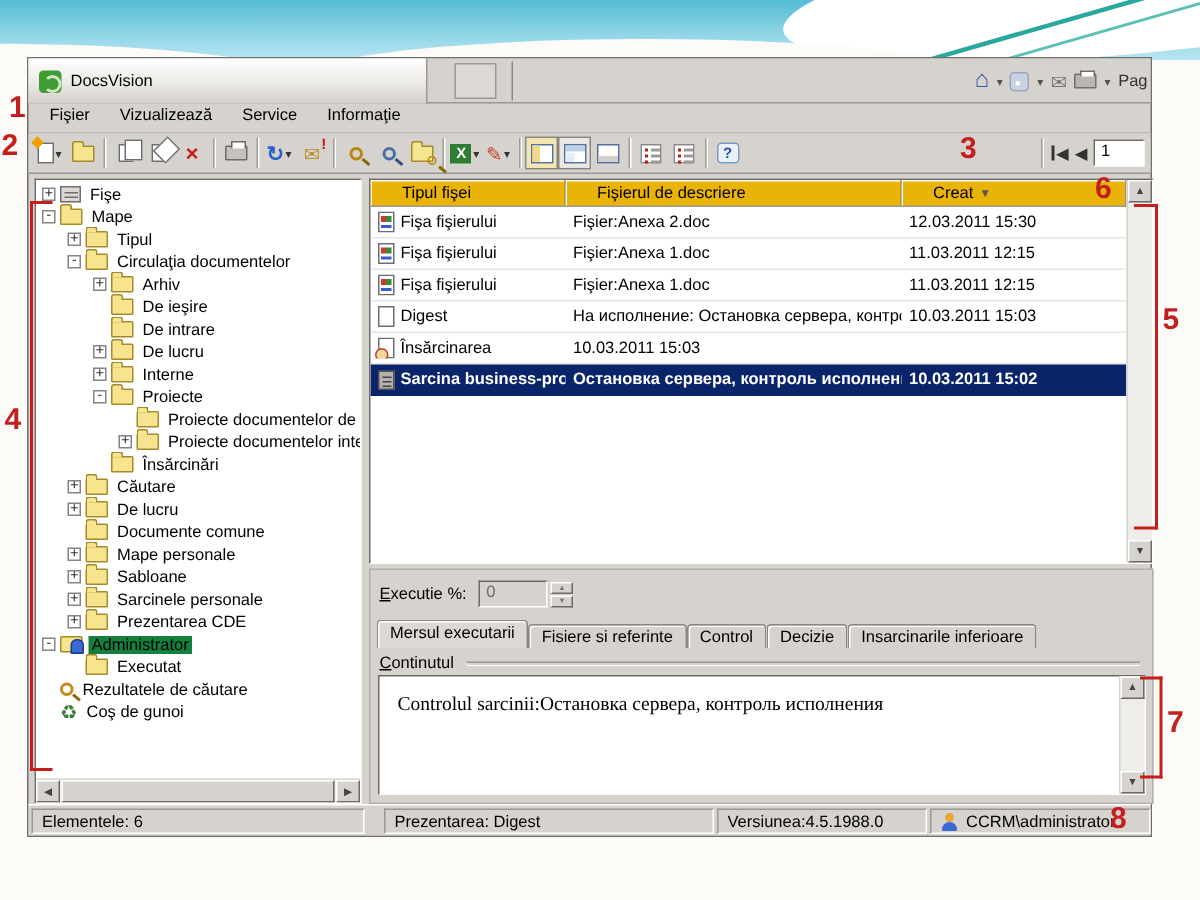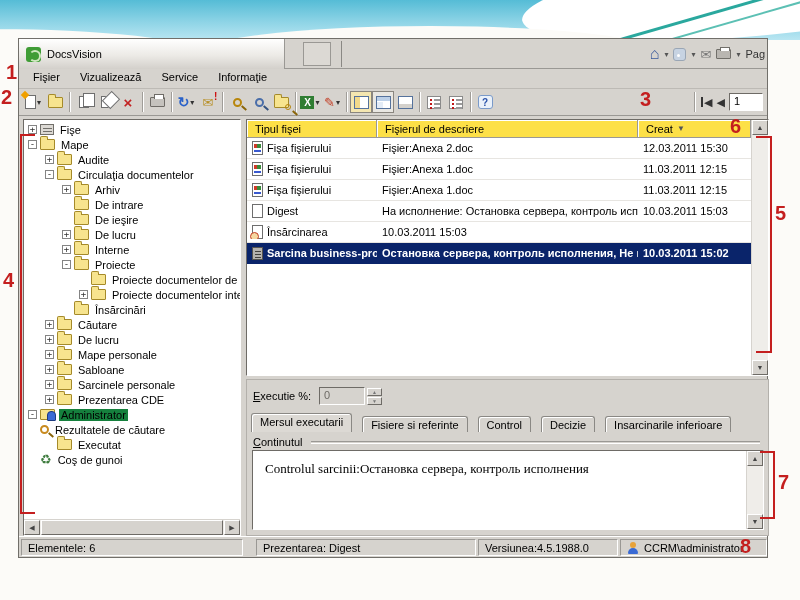--- a/index.html
+++ b/index.html
@@ -104,37 +104,37 @@
   .exp:empty {border-color:transparent;background:transparent}
   .tlabel {margin-left:4px;padding:0 2px}
   .titem.sel .tlabel {background:#15803d}
   .hscroll {position:absolute;left:0;right:0;bottom:0;height:16px;background:#efede9;border-top:1px solid #d6d3ce;display:flex}
   .sb-btn {width:16px;height:15px;background:#d6d3ce;border:1px solid;border-color:#fff #6e6b66 #6e6b66 #fff;font-size:7px;color:#444;display:flex;align-items:center;justify-content:center;flex:none}
   .hthumb {flex:1;margin:0 1px;background:#d6d3ce;border:1px solid;border-color:#fff #6e6b66 #6e6b66 #fff}
 
   
   .list {position:absolute;left:227px;top:80px;width:523px;height:257px;background:#fff;border:1px solid;border-color:#6e6b66 #fff #fff #6e6b66}
   .lheader {position:absolute;left:0;top:0;height:18px;right:17px;display:flex}
-  .hcell {background:#fde047;border-right:1px solid #9a9894;border-bottom:1px solid #9a9894;box-shadow:inset 1px 1px 0 #fff;padding:2px 8px;white-space:nowrap;overflow:hidden;display:flex;align-items:center;gap:4px}
-  .c1 {width:130px;flex:none}.c2 {width:261px;flex:none}.c3 {flex:1}
+  .hcell {background:#eab308;border-right:1px solid #9a9894;border-bottom:1px solid #9a9894;box-shadow:inset 1px 1px 0 #fff;padding:2px 21px;white-space:nowrap;overflow:hidden;display:flex;align-items:center;gap:4px}
+  .c1 {width:130px;flex:none}.c2 {width:224px;flex:none}.c3 {flex:1}
   .sortarrow {font-size:8px;color:#555}
   .lrows {position:absolute;left:0;top:18px;right:17px;bottom:0;overflow:hidden}
   .lrow {display:flex;height:21px;align-items:center;border-bottom:1px solid #e7e5e1}
   .lrow .cell {padding:0 5px;white-space:nowrap;overflow:hidden;display:flex;align-items:center;gap:4px}
   .lrow.sel {background:#0a246a;color:#fff;font-weight:bold;border-bottom-color:#0a246a}
   .vscroll {position:absolute;right:0;top:0;bottom:0;width:17px;background:#efede9;border-left:1px solid #d6d3ce;display:flex;flex-direction:column;justify-content:space-between;align-items:center}
 
   
   .taskpanel {position:absolute;left:227px;top:340px;width:523px;height:157px;background:#d6d3ce;border:1px solid #b3b0ab}
   .execrow {position:absolute;left:6px;top:7px;display:flex;align-items:center;gap:8px}
   .accel {text-decoration:underline}
   .execbox {width:46px;height:18px;background:#d6d3ce;border:1px solid;border-color:#6e6b66 #fff #fff #6e6b66;color:#6e6b66;padding:1px 4px}
   .spin {display:flex;flex-direction:column;gap:1px}
   .spin span {width:15px;height:8px;background:#d6d3ce;border:1px solid;border-color:#fff #6e6b66 #6e6b66 #fff;font-size:5px;color:#777;display:flex;align-items:center;justify-content:center}
-  .tabsrow {position:absolute;left:4px;top:33px;right:4px;height:19px;display:flex;align-items:flex-end;gap:10px}
+  .tabsrow {position:absolute;left:4px;top:33px;right:4px;height:19px;display:flex;align-items:flex-end;gap:0}
   .ttab {background:#d6d3ce;border:1px solid #8a8884;border-bottom:none;border-radius:3px 3px 0 0;padding:2px 8px;height:16px;white-space:nowrap;box-shadow:inset 1px 1px 0 #fff}
   .ttab.active {height:19px;font-weight:normal;background:#dcd9d4;position:relative;z-index:2}
   .controw {position:absolute;left:6px;top:56px;right:8px;display:flex;align-items:center;gap:8px}
   .contlabel {font-weight:normal}
   .contline {flex:1;height:2px;border-top:1px solid #9a9894;box-shadow:0 1px 0 #fff}
   .contentbox {position:absolute;left:5px;top:70px;width:512px;height:80px;background:#fff;border:1px solid;border-color:#6e6b66 #fff #fff #6e6b66}
   .contenttext {position:absolute;left:0;top:0;right:17px;bottom:0;padding:10px 12px;font-family:"Liberation Serif",serif;font-size:13px;overflow:hidden}
   .cb-scroll {position:absolute;right:0;top:0;bottom:0;width:17px;background:#efede9;border-left:1px solid #d6d3ce;display:flex;flex-direction:column;justify-content:space-between;align-items:center}
 
   
@@ -276,43 +276,43 @@
           <span class="tlabel">Fişe</span>
         </div>
       <div class="titem lvl0">
           <span class="exp">-</span>
           <span class="i-folder"></span>
           <span class="tlabel">Mape</span>
         </div>
       <div class="titem lvl1">
           <span class="exp">+</span>
           <span class="i-folder"></span>
-          <span class="tlabel">Audite</span>
+          <span class="tlabel">Tipul</span>
         </div>
       <div class="titem lvl1">
           <span class="exp">-</span>
           <span class="i-folder"></span>
           <span class="tlabel">Circulaţia documentelor</span>
         </div>
       <div class="titem lvl2">
           <span class="exp">+</span>
           <span class="i-folder"></span>
           <span class="tlabel">Arhiv</span>
         </div>
       <div class="titem lvl2">
           <span class="exp"></span>
           <span class="i-folder"></span>
+          <span class="tlabel">De ieşire</span>
+        </div>
+      <div class="titem lvl2">
+          <span class="exp"></span>
+          <span class="i-folder"></span>
           <span class="tlabel">De intrare</span>
         </div>
       <div class="titem lvl2">
-          <span class="exp"></span>
-          <span class="i-folder"></span>
-          <span class="tlabel">De ieşire</span>
-        </div>
-      <div class="titem lvl2">
           <span class="exp">+</span>
           <span class="i-folder"></span>
           <span class="tlabel">De lucru</span>
         </div>
       <div class="titem lvl2">
           <span class="exp">+</span>
           <span class="i-folder"></span>
           <span class="tlabel">Interne</span>
         </div>
       <div class="titem lvl2">
@@ -337,20 +337,25 @@
         </div>
       <div class="titem lvl1">
           <span class="exp">+</span>
           <span class="i-folder"></span>
           <span class="tlabel">Căutare</span>
         </div>
       <div class="titem lvl1">
           <span class="exp">+</span>
           <span class="i-folder"></span>
           <span class="tlabel">De lucru</span>
+        </div>
+      <div class="titem lvl1">
+          <span class="exp"></span>
+          <span class="i-folder"></span>
+          <span class="tlabel">Documente comune</span>
         </div>
       <div class="titem lvl1">
           <span class="exp">+</span>
           <span class="i-folder"></span>
           <span class="tlabel">Mape personale</span>
         </div>
       <div class="titem lvl1">
           <span class="exp">+</span>
           <span class="i-folder"></span>
           <span class="tlabel">Sabloane</span>
@@ -363,29 +368,29 @@
       <div class="titem lvl1">
           <span class="exp">+</span>
           <span class="i-folder"></span>
           <span class="tlabel">Prezentarea CDE</span>
         </div>
       <div class="titem lvl0 sel">
           <span class="exp">-</span>
           <span class="i-userfolder"></span>
           <span class="tlabel">Administrator</span>
         </div>
+      <div class="titem lvl1">
+          <span class="exp"></span>
+          <span class="i-folder"></span>
+          <span class="tlabel">Executat</span>
+        </div>
       <div class="titem lvl0">
           <span class="exp"></span>
           <span class="i-mag" style="border-color:#c88a1f"></span>
           <span class="tlabel">Rezultatele de căutare</span>
-        </div>
-      <div class="titem lvl1">
-          <span class="exp"></span>
-          <span class="i-folder"></span>
-          <span class="tlabel">Executat</span>
         </div>
       <div class="titem lvl0">
           <span class="exp"></span>
           <span class="i-bin">♻</span>
           <span class="tlabel">Coş de gunoi</span>
         </div>
     </div>
     <div class="hscroll">
       <span class="sb-btn">◀</span>
       <span class="hthumb"></span>

